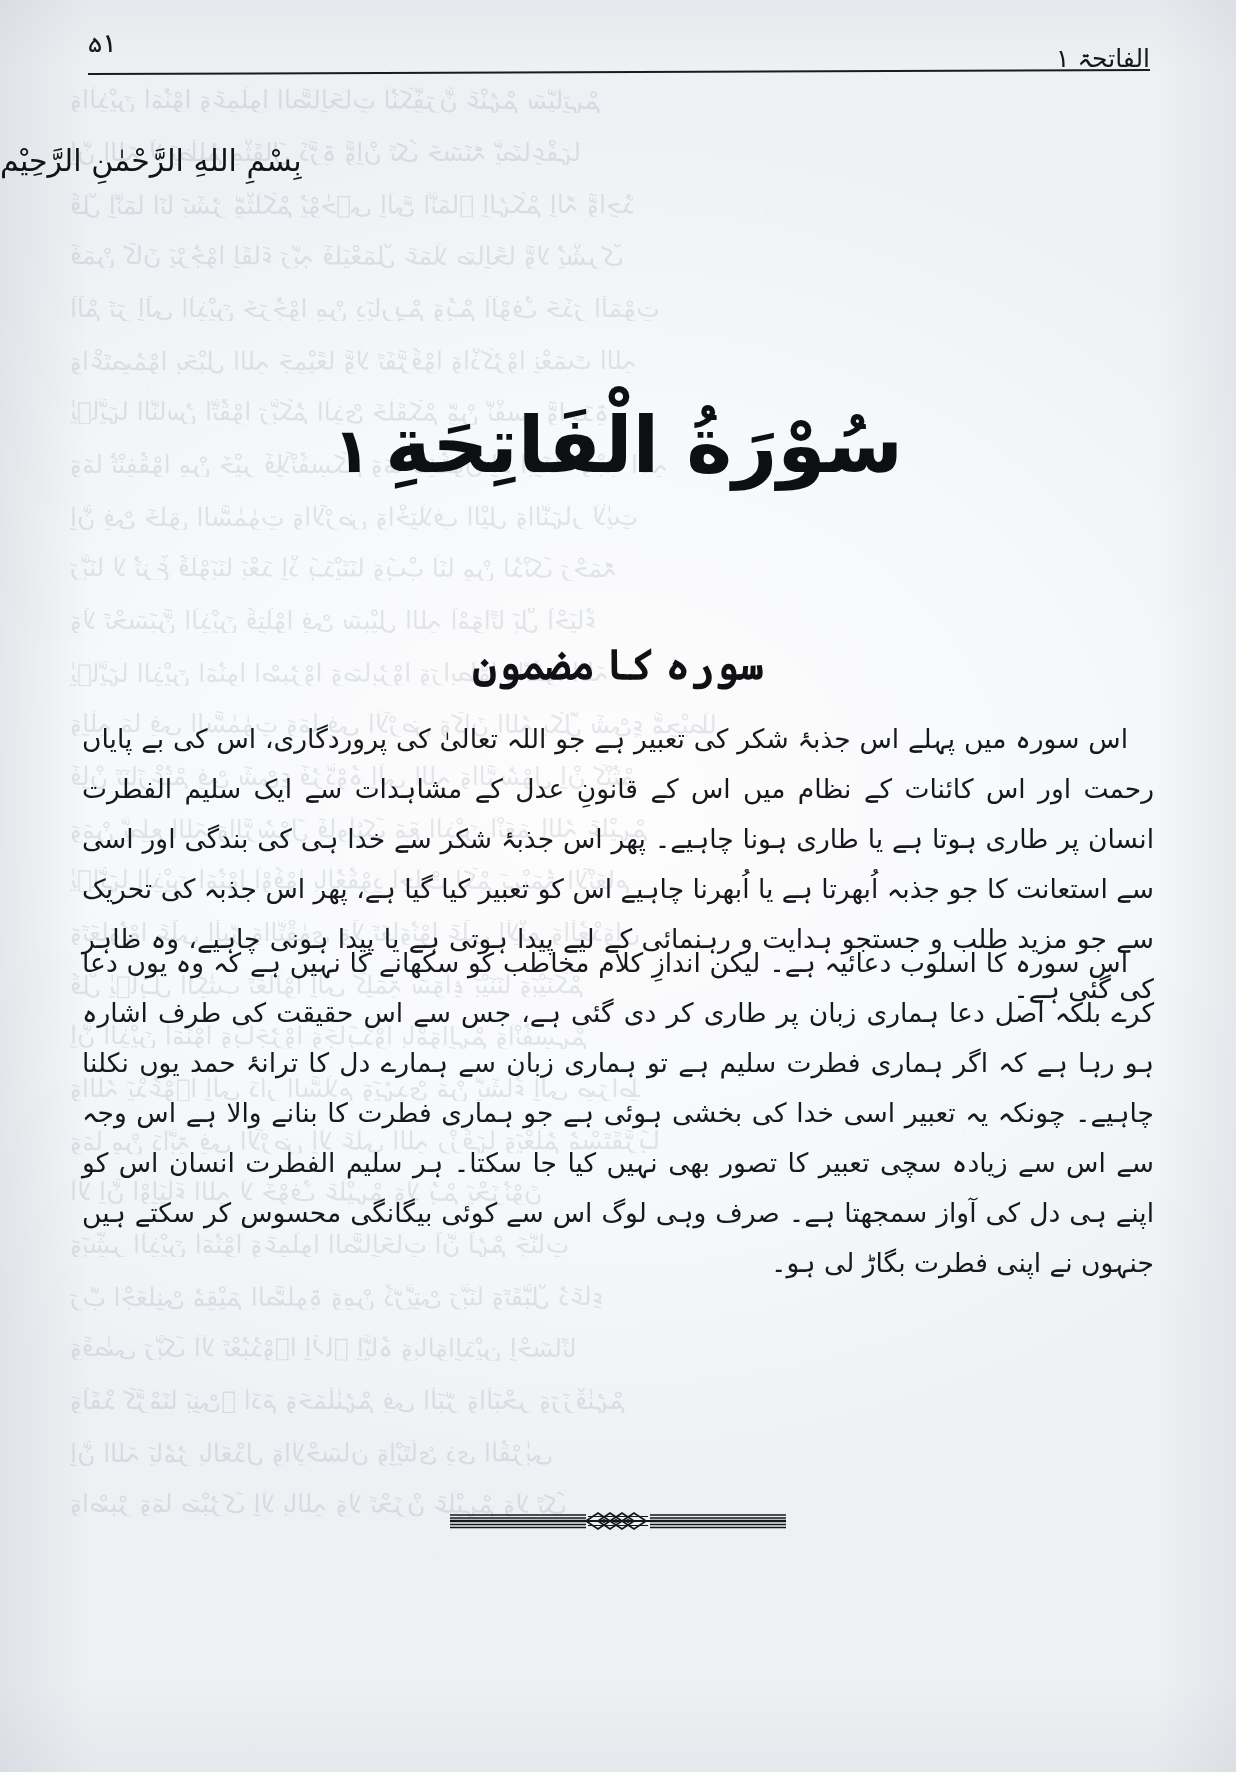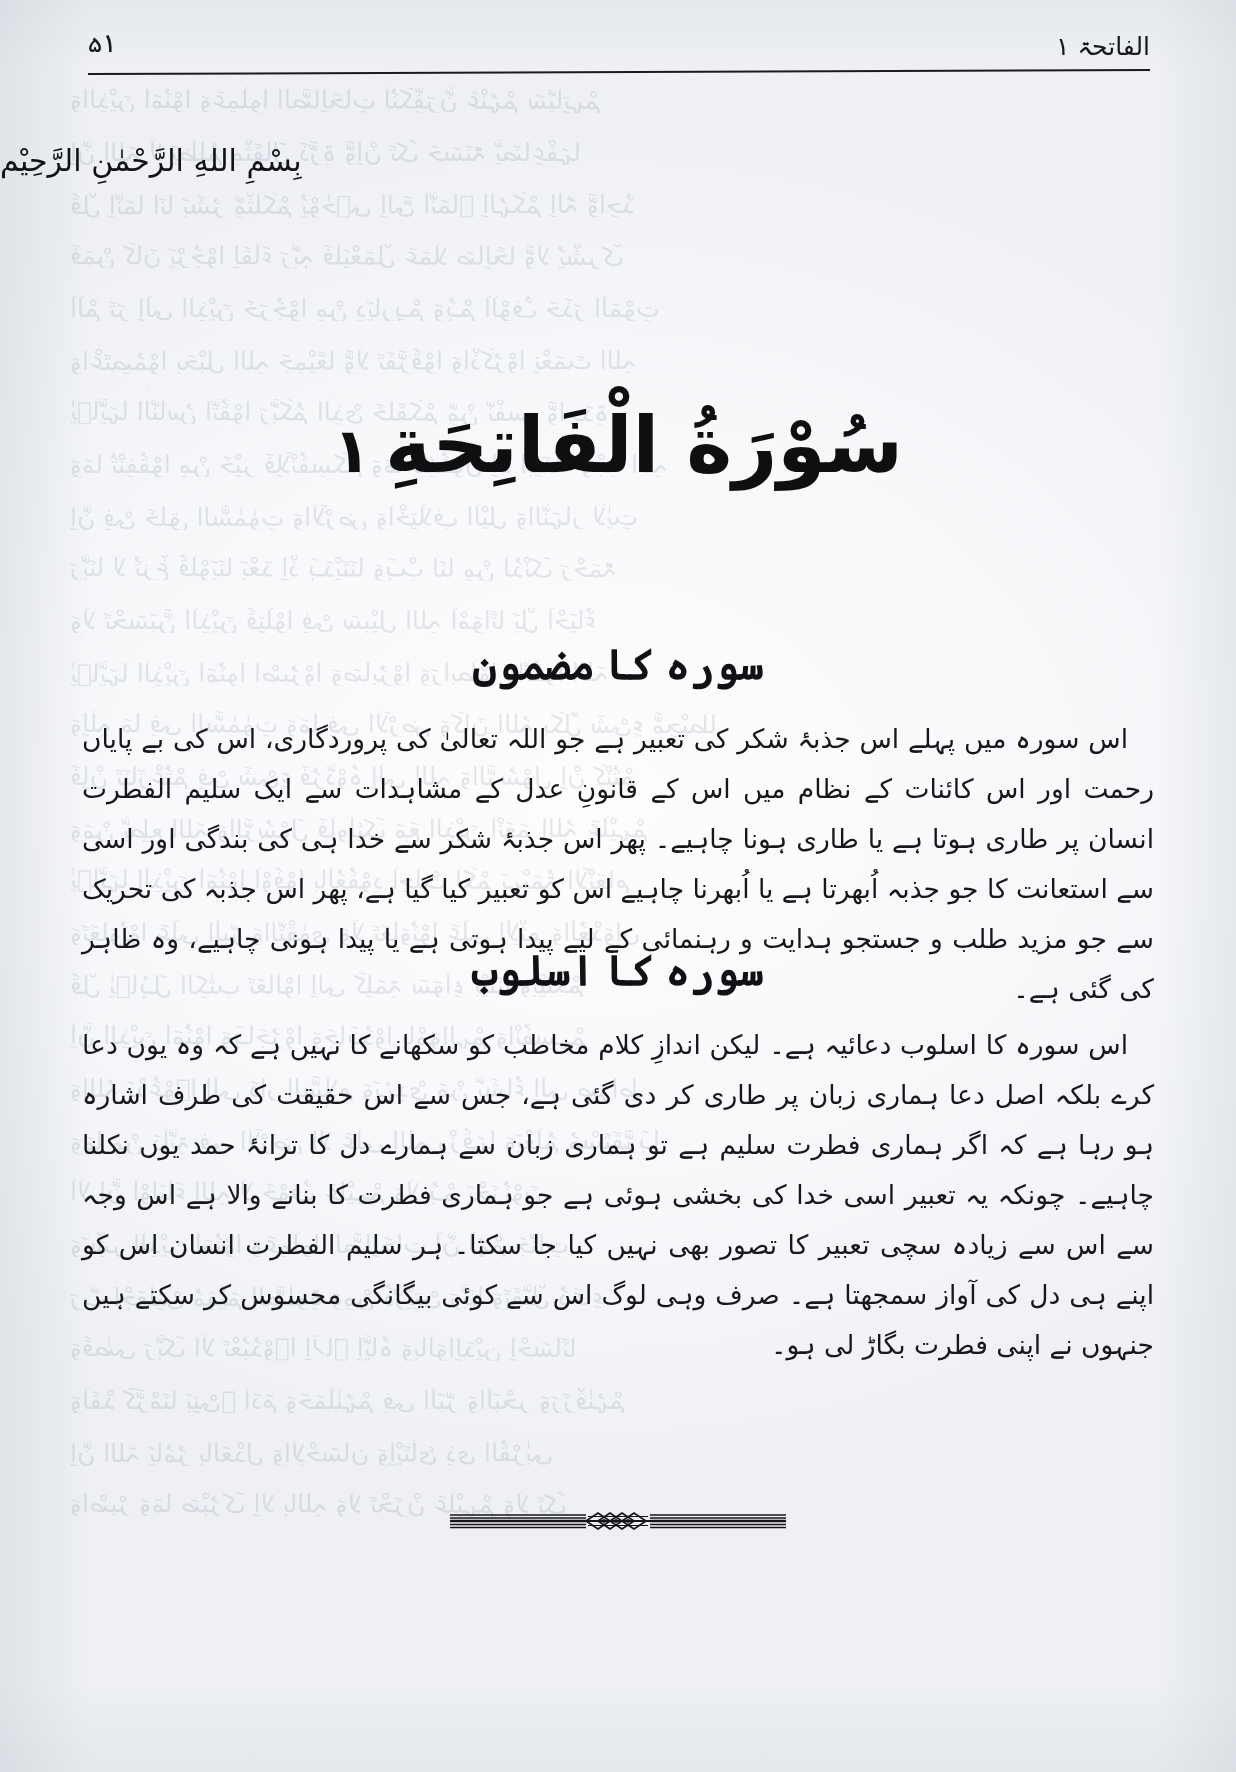--- a/index.html
+++ b/index.html
@@ -70,21 +70,21 @@
     position: absolute;
     top: 26px;
     right: 86px;
     left: 88px;
     height: 44px;
     direction: rtl;
   }
   .header-chapter {
     position: absolute;
     right: 0;
-    top: 4px;
+    top: 16px;
     font-size: 25px;
     line-height: 34px;
     letter-spacing: 0;
     color: #16171a;
     font-family: "DejaVu Sans", sans-serif;
   }
   .header-pagenum {
     position: absolute;
     left: 0;
     top: 1px;
@@ -259,21 +259,20 @@
     </div>
 
     <div class="section section-mazmoon">
       <h2 class="section-heading">سورہ کا مضمون</h2>
       <div class="section-body">
         <p class="last-line-right">اس سورہ میں پہلے اس جذبۂ شکر کی تعبیر ہے جو اللہ تعالیٰ کی پروردگاری، اس کی بے پایاں رحمت اور اس کائنات کے نظام میں اس کے قانونِ عدل کے مشاہدات سے ایک سلیم الفطرت انسان پر طاری ہوتا ہے یا طاری ہونا چاہیے۔ پھر اس جذبۂ شکر سے خدا ہی کی بندگی اور اسی سے استعانت کا جو جذبہ اُبھرتا ہے یا اُبھرنا چاہیے اس کو تعبیر کیا گیا ہے، پھر اس جذبہ کی تحریک سے جو مزید طلب و جستجو ہدایت و رہنمائی کے لیے پیدا ہوتی ہے یا پیدا ہونی چاہیے، وہ ظاہر کی گئی ہے۔</p>
       </div>
     </div>
 
     <div class="section section-usloob">
-      <h2 class="section-heading">سورہ کا اسلوب</h2>
       <div class="section-body">
         <p class="last-line-right">اس سورہ کا اسلوب دعائیہ ہے۔ لیکن اندازِ کلام مخاطب کو سکھانے کا نہیں ہے کہ وہ یوں دعا کرے بلکہ اصل دعا ہماری زبان پر طاری کر دی گئی ہے، جس سے اس حقیقت کی طرف اشارہ ہو رہا ہے کہ اگر ہماری فطرت سلیم ہے تو ہماری زبان سے ہمارے دل کا ترانۂ حمد یوں نکلنا چاہیے۔ چونکہ یہ تعبیر اسی خدا کی بخشی ہوئی ہے جو ہماری فطرت کا بنانے والا ہے اس وجہ سے اس سے زیادہ سچی تعبیر کا تصور بھی نہیں کیا جا سکتا۔ ہر سلیم الفطرت انسان اس کو اپنے ہی دل کی آواز سمجھتا ہے۔ صرف وہی لوگ اس سے کوئی بیگانگی محسوس کر سکتے ہیں جنہوں نے اپنی فطرت بگاڑ لی ہو۔</p>
       </div>
     </div>
 
     <div class="ornament">
       <svg width="340" height="26" viewBox="0 0 340 26">
         <g stroke="#15161a" fill="none">
 
           <path d="M2 7 H138" stroke-width="1.6"></path>

